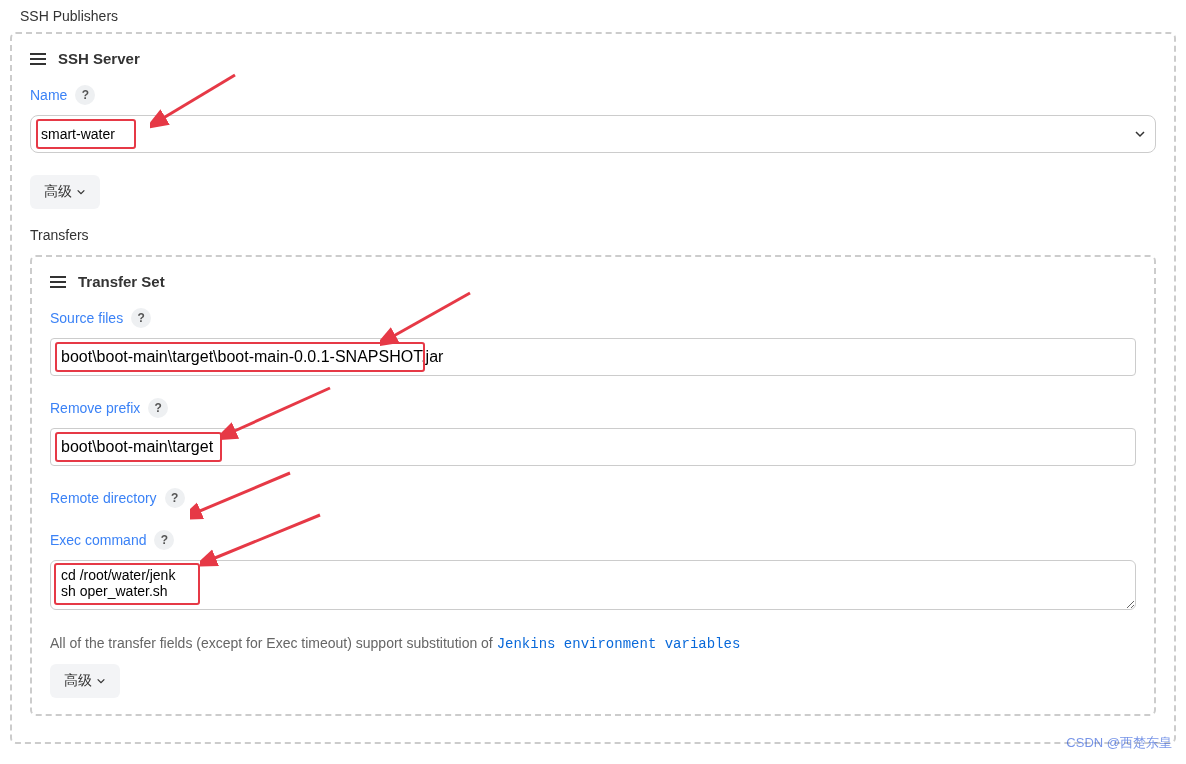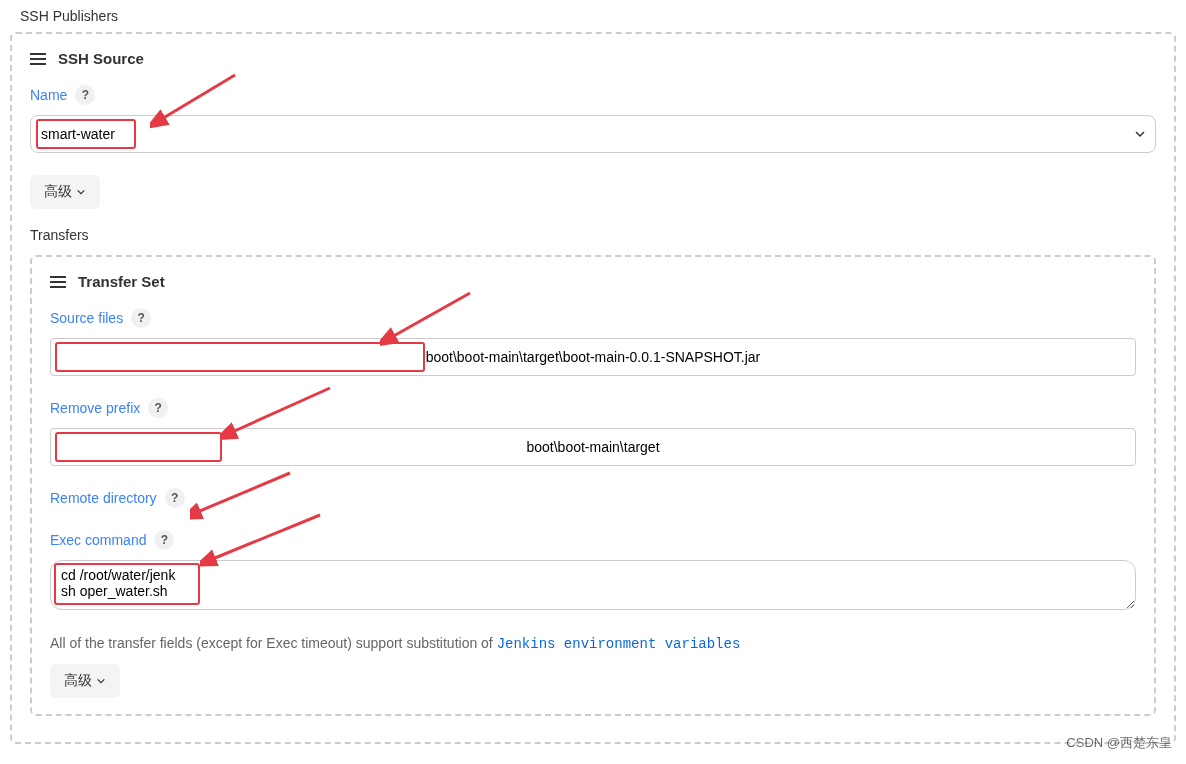--- a/index.html
+++ b/index.html
@@ -90,28 +90,27 @@
       top: 50%;
       transform: translateY(-50%);
       pointer-events: none;
     }
     .text-input {
       width: 100%;
       height: 38px;
       border: 1px solid #ccc;
       border-radius: 4px;
       padding: 0 10px;
-      font-size: 14px;
-      text-align: center;
+      font-size: 16px;
     }
     .textarea-input {
       width: 100%;
       height: 50px;
       border: 1px solid #ccc;
-      border-radius: 12px;
+      border-radius: 6px;
       padding: 6px 10px;
       font-size: 14px;
       font-family: inherit;
       resize: vertical;
     }
     .adv-button {
       display: inline-flex;
       align-items: center;
       gap: 4px;
       background: #f3f4f6;
@@ -145,38 +144,38 @@
     }
     .helper-text a {
       color: #0969da;
       text-decoration: none;
       font-family: Liberation Mono, monospace;
     }
     .watermark {
       position: fixed;
       bottom: 12px;
       right: 14px;
-      color: #000000;
+      color: #1d4ed8;
       font-size: 13px;
       opacity: 0.6;
     }
   </style>
 </head>
 <body>
 
 <div class="section-title">SSH Publishers</div>
 
 <div class="dashed-panel">
   <div class="panel-header">
     <div class="drag-icon">
       <span></span>
         <span></span>
         <span></span>
     </div>
-    <div class="panel-header-title">SSH Source</div>
+    <div class="panel-header-title">SSH Server</div>
   </div>
 
   <div class="field-row">
     <div class="field-label-row">
       <span class="field-label">Name</span>
       <span class="help-icon">?</span>
     </div>
     <div class="select-wrap rel">
       <select class="select-input">
         <option>smart-water</option>

